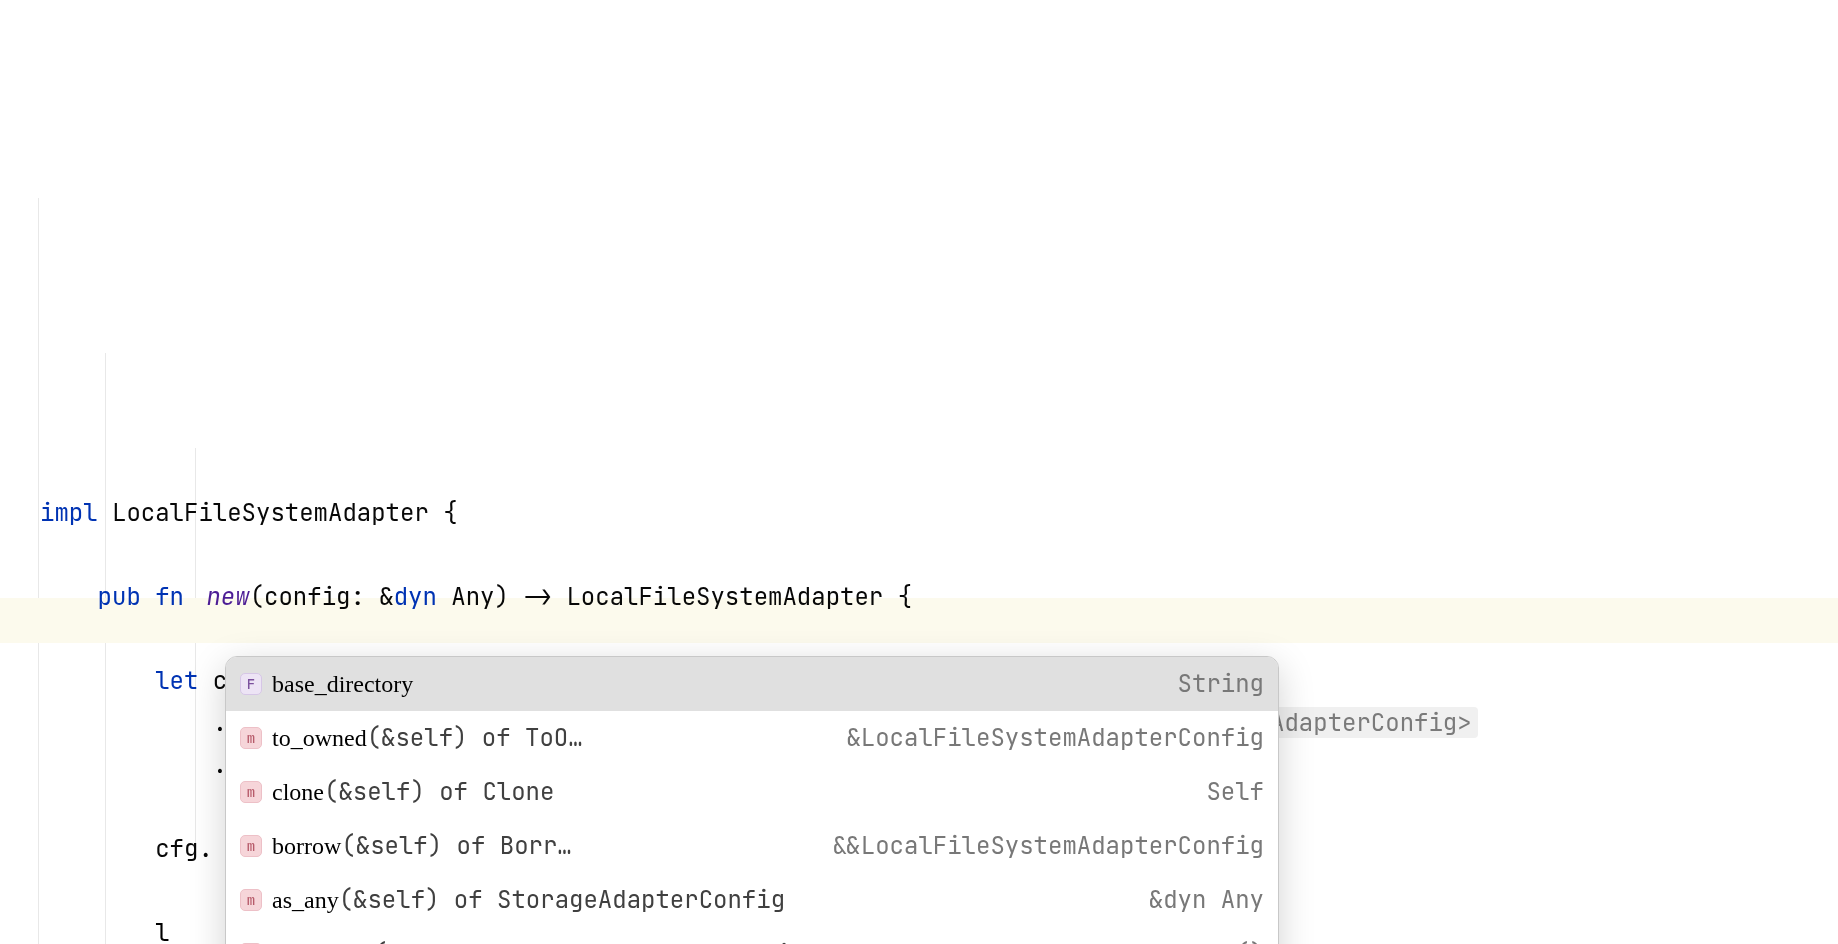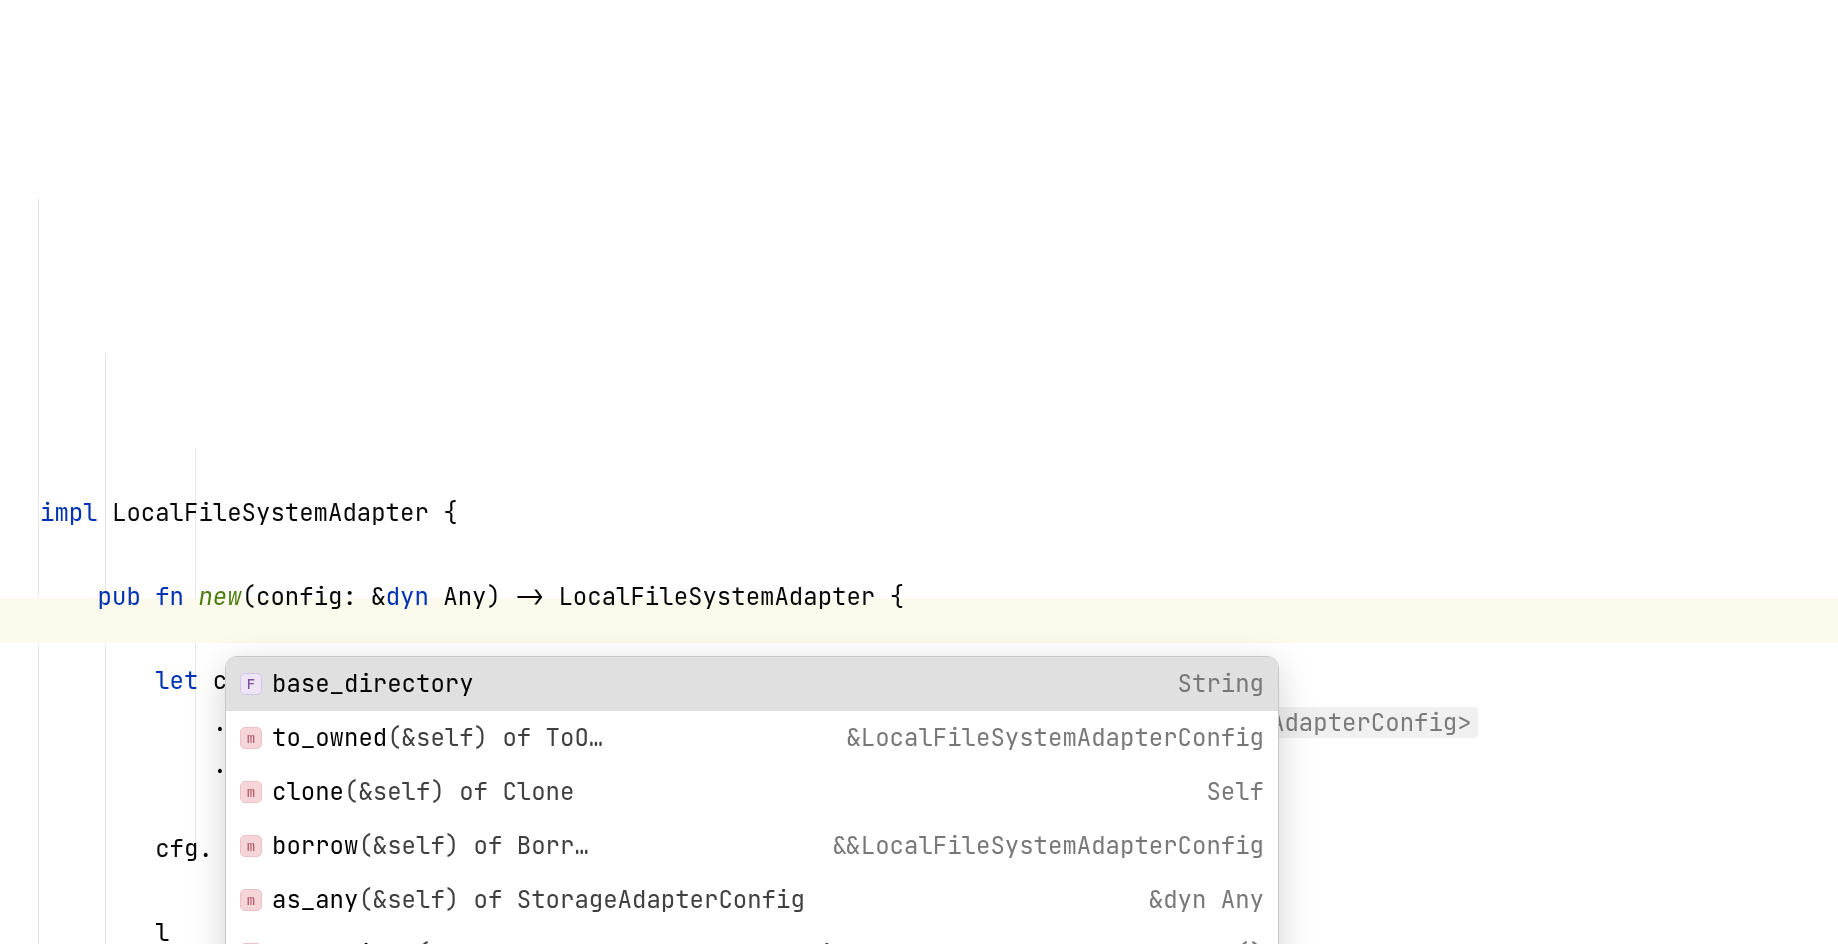--- a/index.html
+++ b/index.html
@@ -34,21 +34,21 @@
   }
   .gutter-line3 {
     position: absolute;
     left: 195px;
     top: 280px;
     height: 405px;
     width: 1px;
     background: #e8e8e8;
   }
   .kw { color: #0033b3; text-align: right; }
-  .fn-name { color: #4d7c0f; font-style: italic; }
+  .fn-name { color: #4c1d95; font-style: italic; margin-left: 8px; }
   .str { color: #067d17; }
   .hint-box {
     background: #f0f0f0;
     border-radius: 4px;
     padding: 0 6px;
     color: #7a7a7a;
   }
   .highlight-line {
     position: absolute;
     left: 0;
@@ -89,21 +89,21 @@
     width: 22px;
     height: 22px;
     border-radius: 5px;
     font-size: 14px;
     font-weight: 500;
     flex-shrink: 0;
     color: #6b4a8a;
   }
   .badge-field { background: #ede4f5; color: #7b519d; border: 1px solid #d6c6e6; }
   .badge-method { background: #f6d5d9; color: #b75b6a; border: 1px solid #edc0c7; }
-  .item-name { color: #000000; }
+  .item-name { color: #000000; font-family: Liberation Serif, serif; }
   .item-sig { color: #404040; }
   .item-type { color: #787878; margin-left: auto; text-align: right; }
   .hidden-code { color: #000000; }
 </style>
 </head>
 <body>
 
 
 
 <div class="editor">

